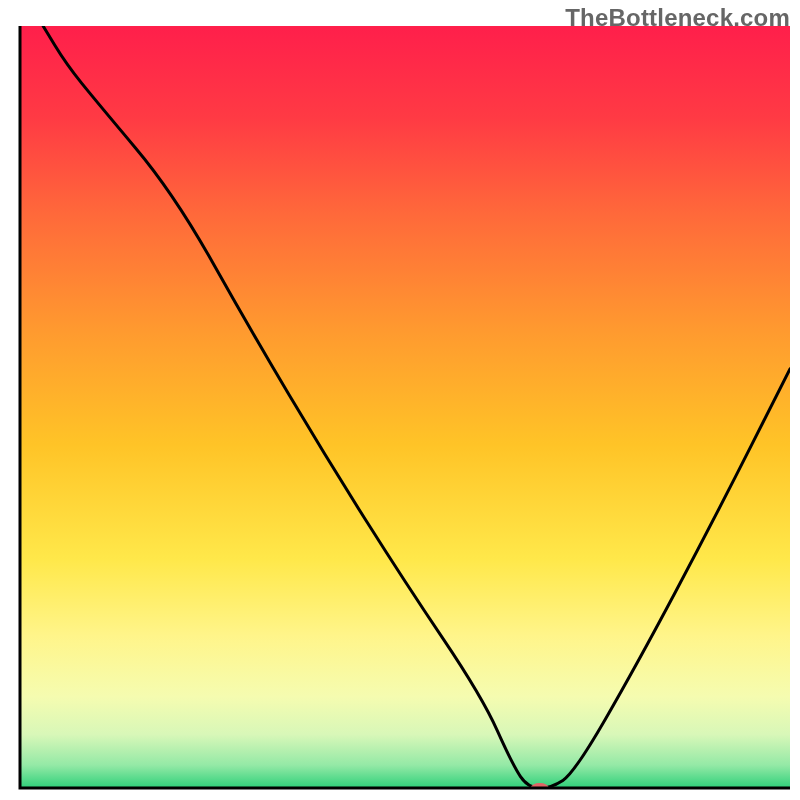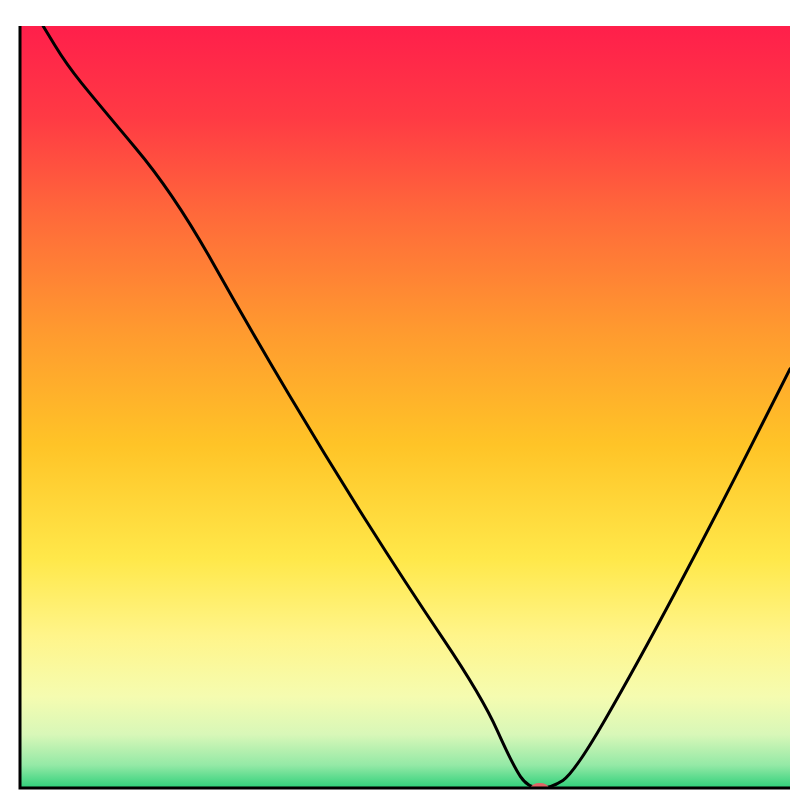--- a/index.html
+++ b/index.html
@@ -26,20 +26,21 @@
     letter-spacing: 0.2px;
   }
   svg {
     display: block;
   }
 </style>
 </head>
 <body>
 
 <div class="chart-container">
+  <div class="watermark">TheBottleneck.com</div>
   <svg id="chart-svg" width="800" height="800" viewBox="0 0 800 800">
     <defs>
       <linearGradient id="bg-grad" x1="0" y1="0" x2="0" y2="1">
           <stop offset="0%" stop-color="#ff1f4b"></stop>
           <stop offset="12%" stop-color="#ff3a44"></stop>
           <stop offset="25%" stop-color="#ff6a3a"></stop>
           <stop offset="40%" stop-color="#ff9a2f"></stop>
           <stop offset="55.00000000000001%" stop-color="#ffc427"></stop>
           <stop offset="70%" stop-color="#ffe84a"></stop>
           <stop offset="80%" stop-color="#fff58a"></stop>

